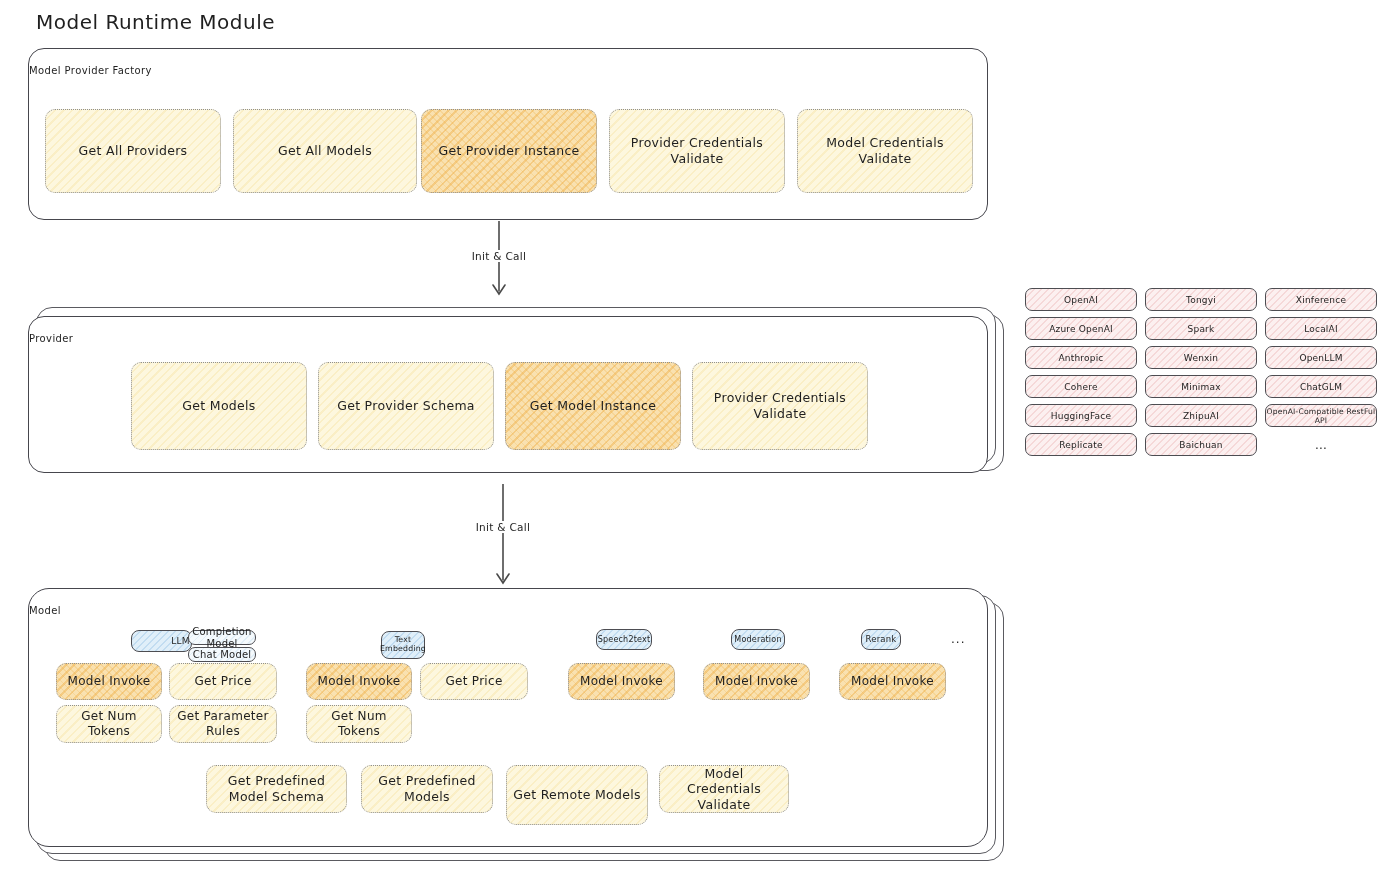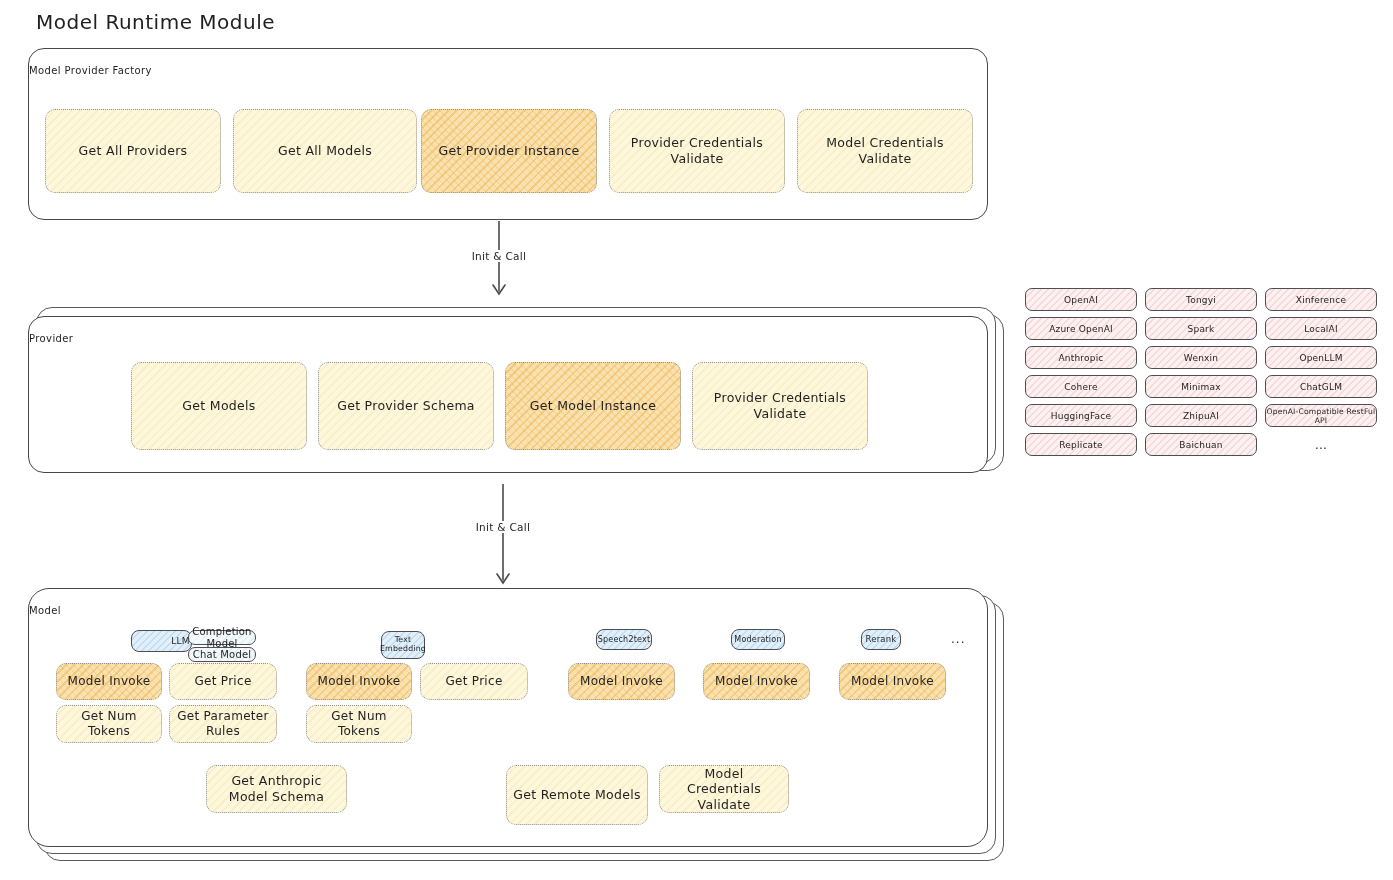--- a/index.html
+++ b/index.html
@@ -156,16 +156,17 @@
   <div class="fn hatch-orange" style="left:277px;top:74px;width:106px;height:37px;font-size:12px;">Model Invoke</div>
   <div class="fn hatch-yellow" style="left:391px;top:74px;width:108px;height:37px;font-size:12px;">Get Price</div>
   <div class="fn hatch-orange" style="left:539px;top:74px;width:107px;height:37px;font-size:12px;">Model Invoke</div>
   <div class="fn hatch-orange" style="left:674px;top:74px;width:107px;height:37px;font-size:12px;">Model Invoke</div>
   <div class="fn hatch-orange" style="left:810px;top:74px;width:107px;height:37px;font-size:12px;">Model Invoke</div>
 
   <div class="fn hatch-yellow" style="left:27px;top:116px;width:106px;height:38px;font-size:12px;">Get Num Tokens</div>
   <div class="fn hatch-yellow" style="left:140px;top:116px;width:108px;height:38px;font-size:12px;">Get Parameter Rules</div>
   <div class="fn hatch-yellow" style="left:277px;top:116px;width:106px;height:38px;font-size:12px;">Get Num Tokens</div>
 
-  <div class="fn hatch-yellow" style="left:177px;top:176px;width:141px;height:48px;">Get Anthropic Model Schema</div>
+  <div class="fn hatch-yellow" style="left:177px;top:176px;width:141px;height:48px;">Get Predefined Model Schema</div>
+  <div class="fn hatch-yellow" style="left:332px;top:176px;width:132px;height:48px;">Get Predefined Models</div>
   <div class="fn hatch-yellow" style="left:477px;top:176px;width:142px;height:60px;">Get Remote Models</div>
   <div class="fn hatch-yellow" style="left:630px;top:176px;width:130px;height:48px;">Model Credentials Validate</div>
 </div>
 
 </body></html>

